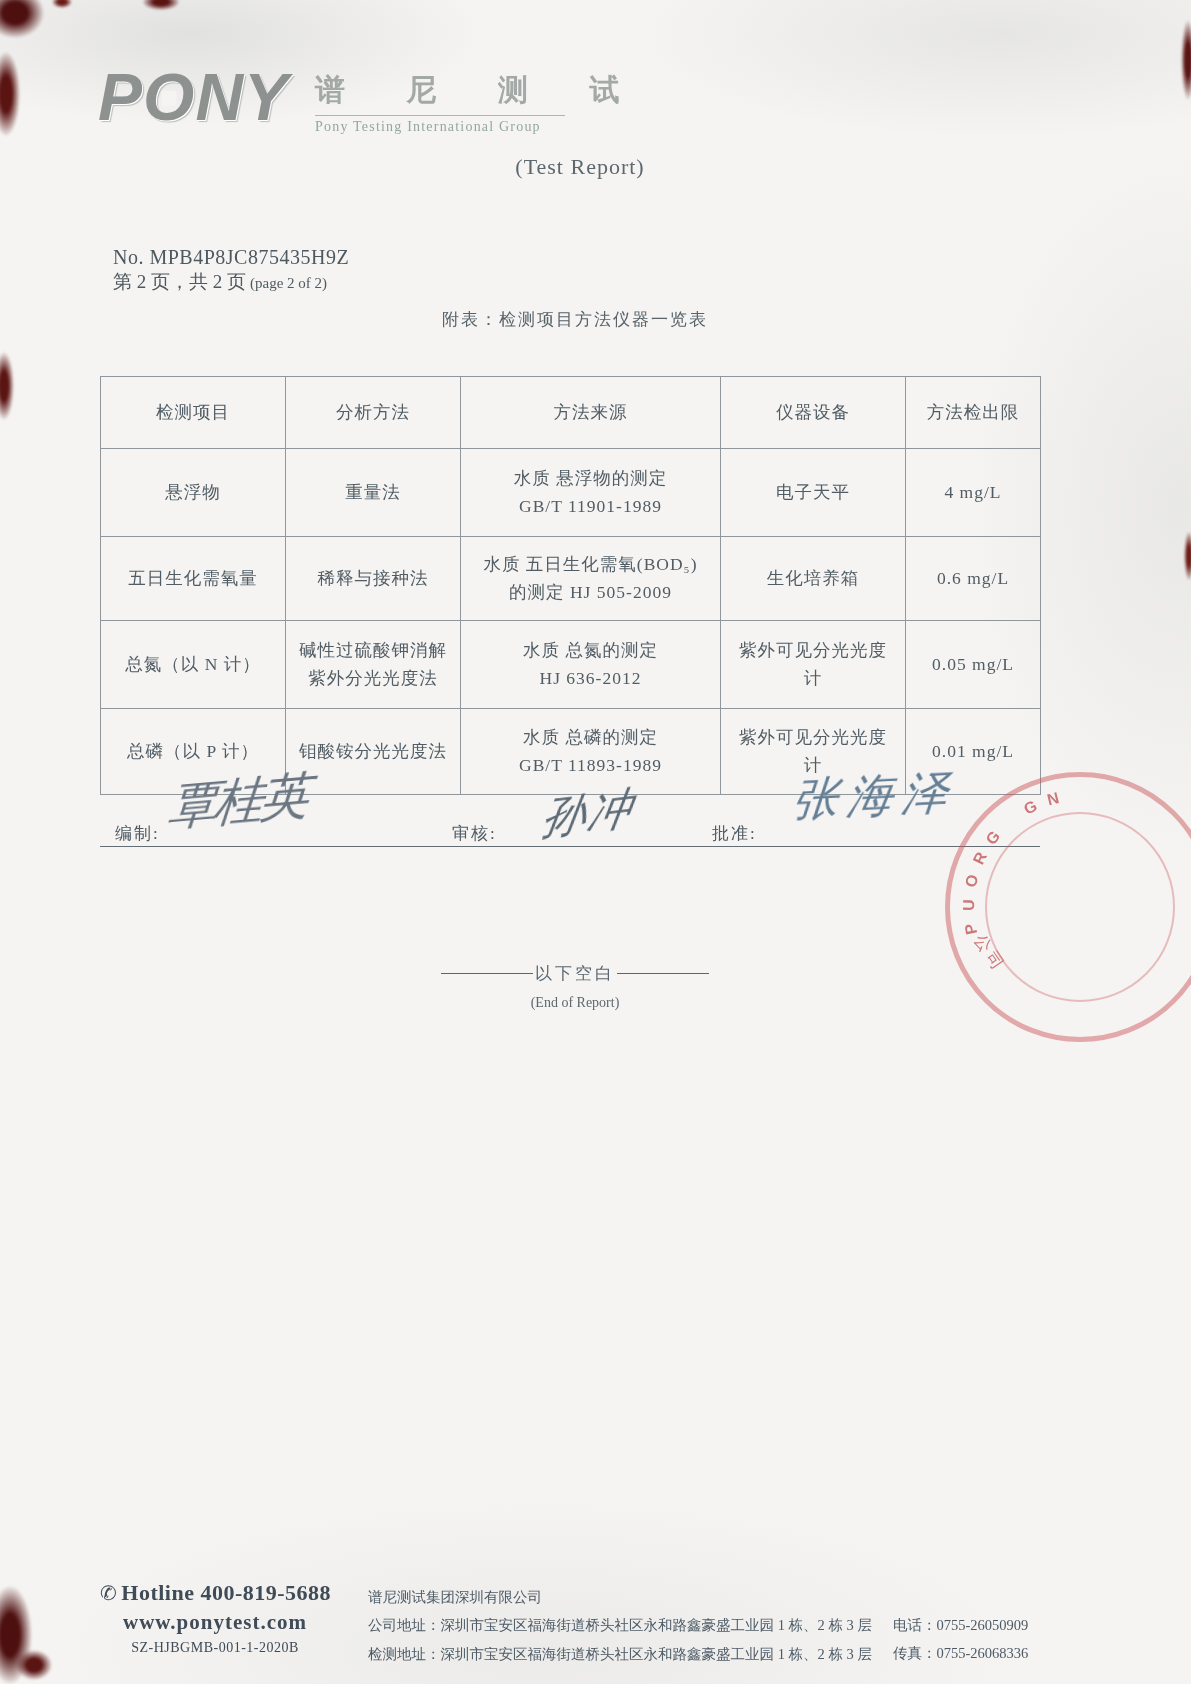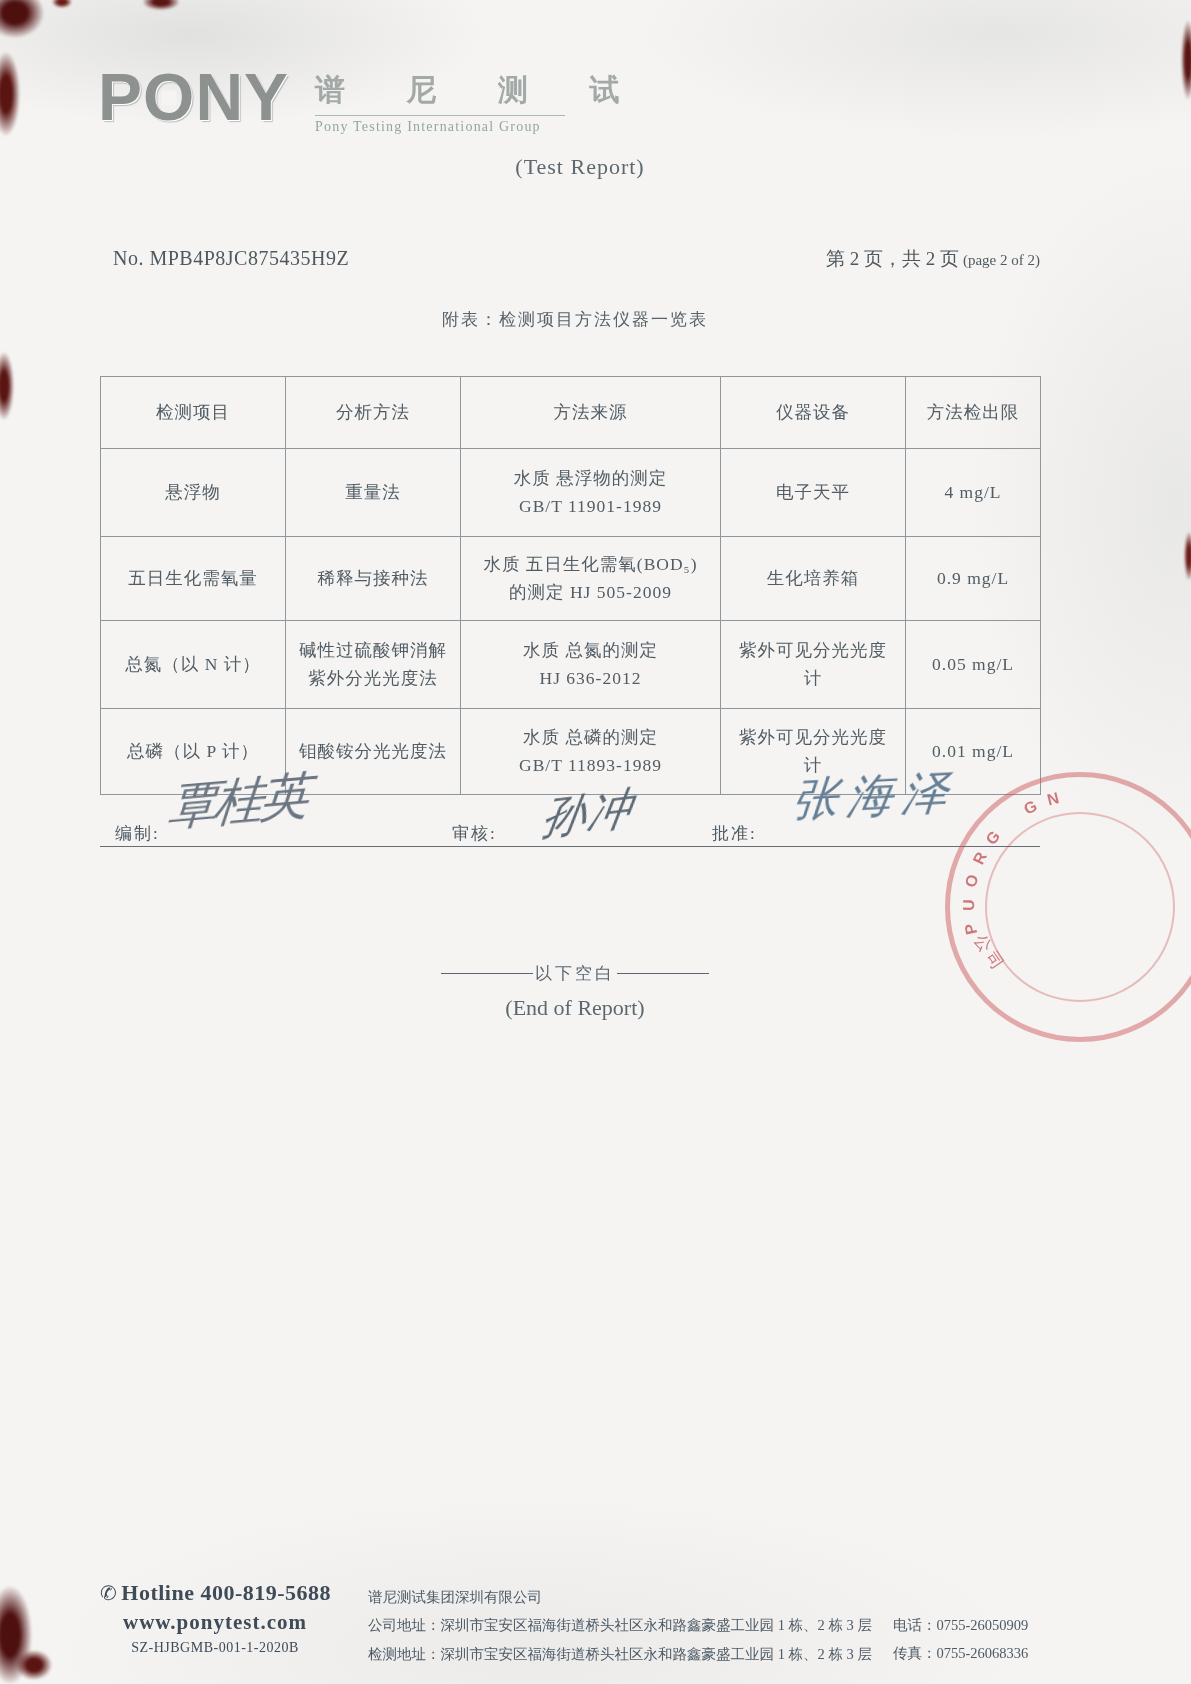--- a/index.html
+++ b/index.html
@@ -26,33 +26,34 @@
   .b7 { right:-3px; top:532px; width:10px; height:48px; background:radial-gradient(#6b1a15 30%, rgba(107,26,21,0) 75%); }
   .b8 { left:-12px; top:1586px; width:44px; height:98px; background:radial-gradient(#4e0f0f 30%, rgba(78,15,15,0) 72%); }
   .b9 { left:16px;  top:1650px; width:36px; height:30px; background:radial-gradient(#5a1412 30%, rgba(90,20,18,0) 72%); }
   
   .logo { position:absolute; left:98px; top:64px; display:flex; align-items:flex-start; }
   .logo-brand {
     font-family:"Liberation Sans","DejaVu Sans",sans-serif;
     font-weight:bold; font-size:66px; line-height:1; letter-spacing:1px;
     color:#8d９291; color:#8d9291;
     text-shadow:1px 1px 0 #ffffff, 2px 2px 1px rgba(90,95,95,.35);
+    font-style:italic;
   }
   .o-wrap { position:relative; display:inline-block; }
   .o-square { position:absolute; left:50%; top:52%; width:15px; height:15px; background:#f5f4f2; transform:translate(-50%,-50%); border-radius:2px; }
   .logo-right { margin-left:26px; padding-top:6px; }
   .logo-cn { font-size:30px; font-weight:bold; letter-spacing:27px; color:#a3a9a7; white-space:nowrap; }
   .logo-rule { width:250px; height:1px; background:#a9b8b3; margin:4px 0 3px 0; }
   .logo-en { font-size:14px; letter-spacing:1.2px; color:#93a7a2; white-space:nowrap; }
   
   .title-block { position:absolute; left:0; top:146px; width:1160px; text-align:center; }
   .title-cn { font-size:37px; font-weight:bold; letter-spacing:13px; color:#5b666c; }
   .title-en { font-size:22px; margin-top:8px; color:#5d686e; letter-spacing:1px; }
   
-  .no-row { position:absolute; left:113px; top:246px; width:927px; display:flex; justify-content:space-between; align-items:baseline; }
+  .no-row { position:absolute; left:113px; top:246px; width:927px; display:flex; justify-content:space-between; align-items:baseline;flex-direction:column; }
   .report-no { font-size:20px; color:#4e585f; letter-spacing:.5px; }
   .page-info { font-size:19px; color:#4e585f; }
   .page-info-en { font-size:15px; margin-left:4px; }
   
   .tbl-caption { position:absolute; left:0; top:308px; width:1150px; text-align:center; font-size:17px; letter-spacing:2px; color:#57626a; }
   table.main { position:absolute; left:100px; top:334px; width:940px; border-collapse:collapse; table-layout:fixed;margin-top:42px; }
   table.main th, table.main td {
     border:1px solid #8f979c; font-weight:normal; text-align:center; vertical-align:middle;
     font-size:17.5px; color:#515c64; letter-spacing:1px; line-height:1.55; white-space:pre-line; padding:4px 6px;
   }
@@ -70,21 +71,21 @@
   .seal { position:absolute; left:945px; top:772px; width:270px; height:270px; opacity:.8; }
   .seal-ring { position:absolute; inset:0; border-radius:50%; border:5px solid rgba(204,86,92,.6); }
   .seal-ring2 { position:absolute; inset:40px; border-radius:50%; border:2px solid rgba(204,86,92,.45); }
   .seal-letter { position:absolute; left:50%; top:50%; font-family:"Liberation Sans","DejaVu Sans",sans-serif;
     font-weight:bold; font-size:16px; color:#c4595e; }
   .seal-inner-text { position:absolute; left:24px; top:170px; font-size:17px; color:#c4595e; transform:rotate(55deg); letter-spacing:4px; }
   
   .end-block { position:absolute; left:0; top:962px; width:1150px; display:flex; justify-content:center; align-items:center; }
   .end-line { width:92px; height:1px; background:#5b6670; }
   .end-cn { font-size:17px; letter-spacing:3px; color:#5b6670; margin:0 2px; }
-  .end-en { position:absolute; left:0; top:995px; width:1150px; text-align:center; font-size:22px; color:#5d686e; }
+  .end-en { position:absolute; left:0; top:995px; width:1150px; text-align:center; font-size:14px; color:#5d686e; }
   
   .footer-left { position:absolute; left:100px; top:1580px; width:230px; text-align:center; color:#3f4b57; }
   .hotline { font-size:22px; font-weight:bold; letter-spacing:.5px; white-space:nowrap; }
   .phone-glyph { font-family:"DejaVu Sans",sans-serif; font-size:20px; margin-right:4px; }
   .website { font-size:21px; font-weight:bold; margin-top:4px; letter-spacing:1px; }
   .doc-code { font-size:14px; margin-top:5px; letter-spacing:.5px; }
   .footer-mid { position:absolute; left:368px; top:1583px; width:520px; color:#4d5a66; font-size:14.5px; line-height:1.95; }
   .footer-right { position:absolute; left:893px; top:1611px; color:#4d5a66; font-size:14.5px; line-height:1.95; }
   .fw { white-space:nowrap; }
 </style>
@@ -148,21 +149,21 @@
 GB/T 11901-1989</td>
       <td>电子天平</td>
       <td>4 mg/L</td>
     </tr>
     <tr class="r1">
       <td>五日生化需氧量</td>
       <td>稀释与接种法</td>
       <td>水质 五日生化需氧(BOD₅)
 的测定  HJ 505-2009</td>
       <td>生化培养箱</td>
-      <td>0.9 mg/L</td>
+      <td>0.6 mg/L</td>
     </tr>
     <tr class="r2">
       <td>总氮（以 N 计）</td>
       <td>碱性过硫酸钾消解
 紫外分光光度法</td>
       <td>水质 总氮的测定
 HJ 636-2012</td>
       <td>紫外可见分光光度
 计</td>
       <td>0.05 mg/L</td>

